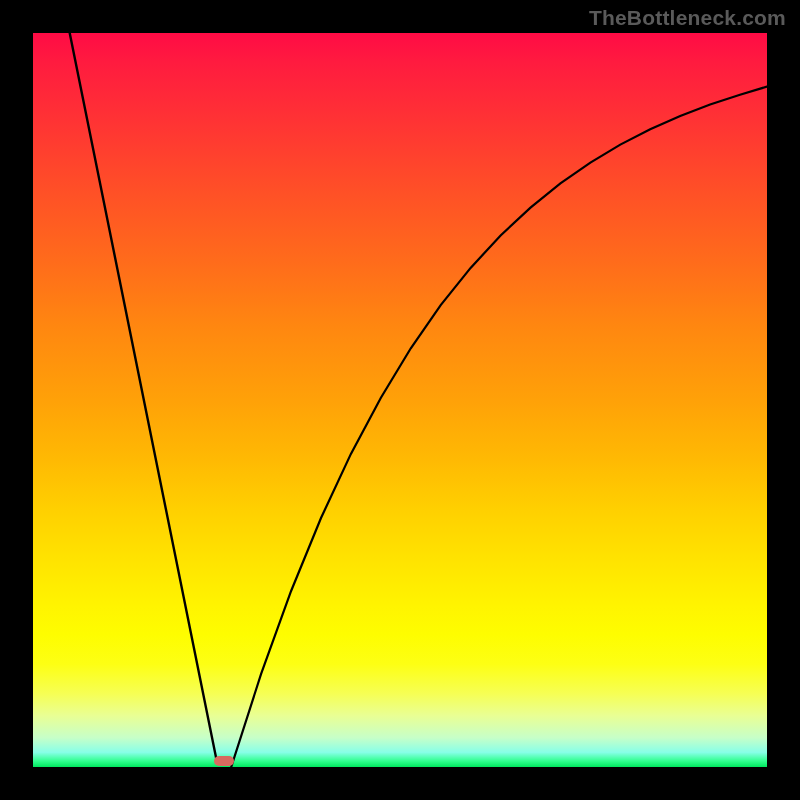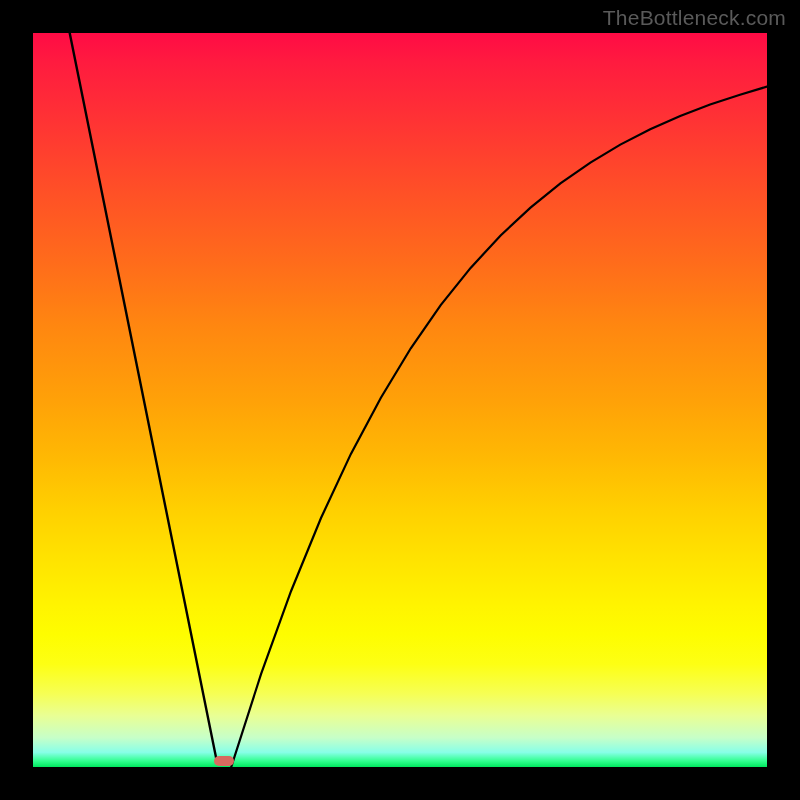--- a/index.html
+++ b/index.html
@@ -69,21 +69,21 @@
     background: #d76b60;
     border-radius: 5px;
   }
   .watermark {
     position: absolute;
     top: 6px;
     right: 14px;
     color: #5a5a5a;
     font-size: 21px;
     letter-spacing: 0.2px;
-    font-weight: 400;
+    font-weight: 700;
   }
 </style>
 </head>
 <body>
 
 <div class="frame">
 
   <div class="plot-area">
     <div class="gradient-bg"></div>
 

